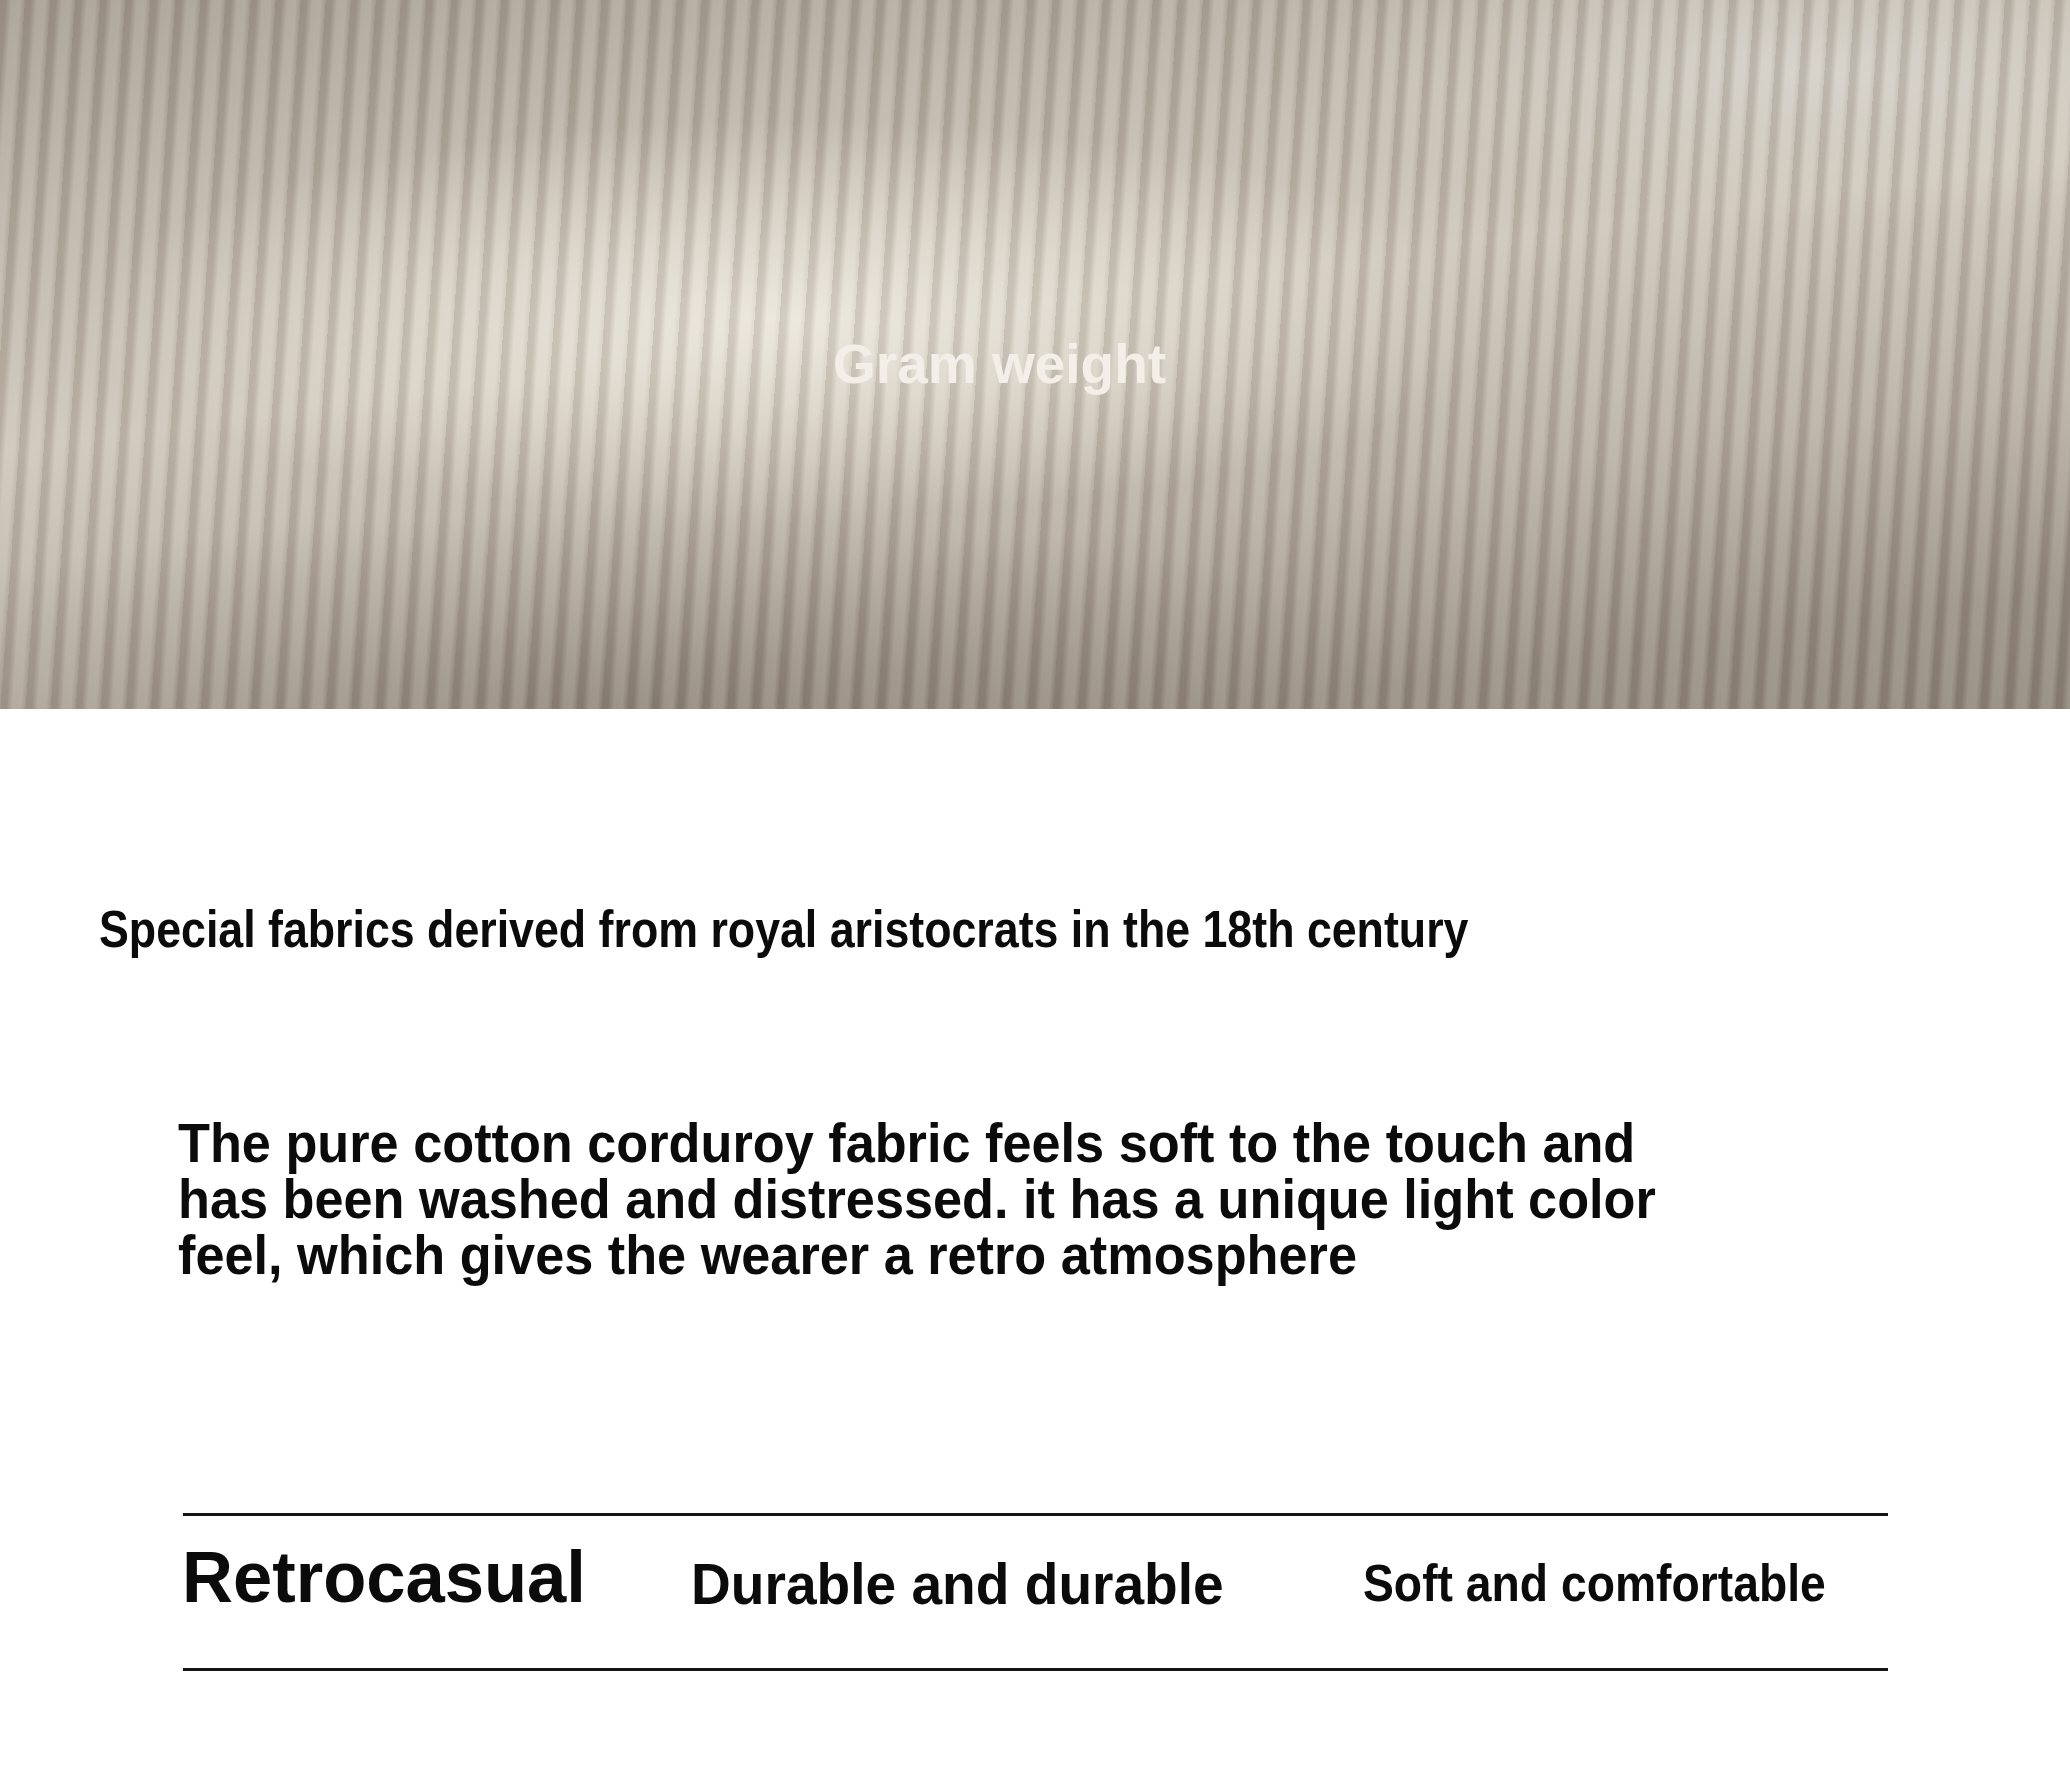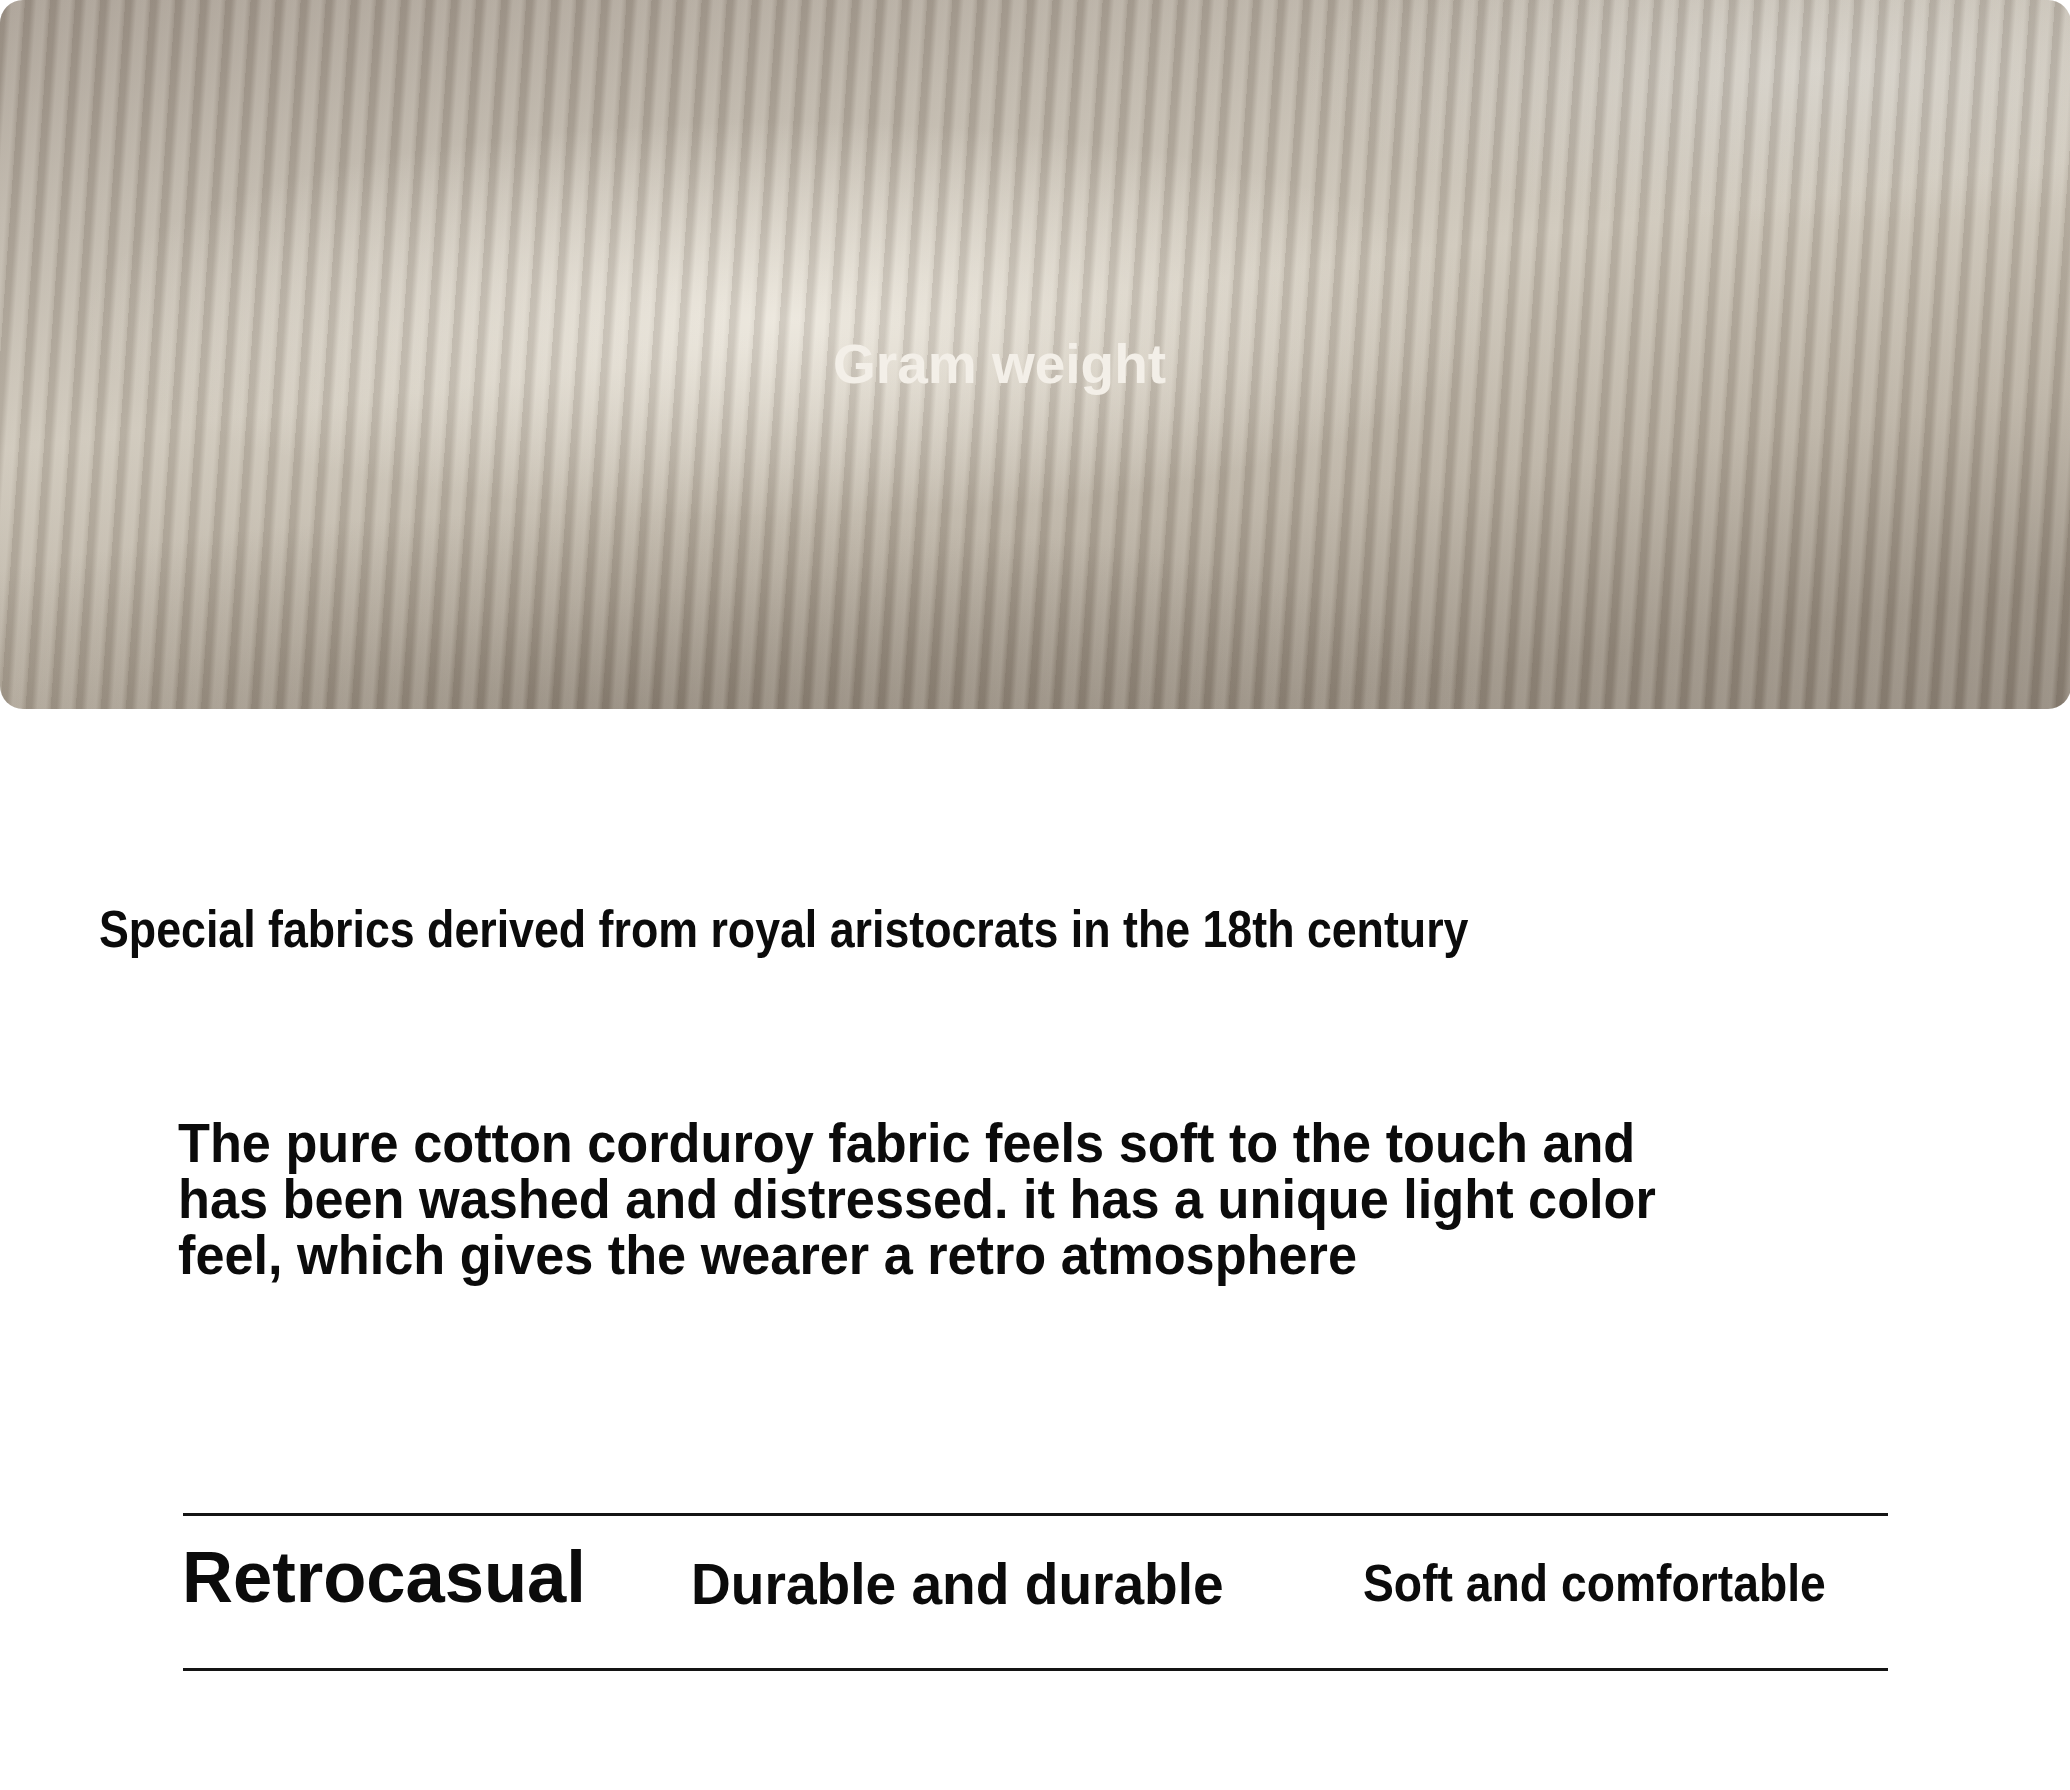--- a/index.html
+++ b/index.html
@@ -21,21 +21,20 @@
       repeating-linear-gradient(94deg,
         rgba(104,92,80,0.22) 0px,
         rgba(104,92,80,0.20) 5.8px,
         rgba(235,230,221,0.18) 11.7px,
         rgba(235,230,221,0.20) 20px,
         rgba(104,92,80,0.08) 25px),
       radial-gradient(55% 45% at 38% 45%, rgba(243,239,230,0.85) 0%, rgba(243,239,230,0.0) 62%),
       radial-gradient(42% 36% at 88% 10%, rgba(216,213,206,0.80) 0%, rgba(216,213,206,0.0) 60%),
       radial-gradient(60% 40% at 30% 100%, rgba(110,99,87,0.45) 0%, rgba(110,99,87,0.0) 70%),
       linear-gradient(172deg, #a2988d 0%, #b9b1a5 22%, #ccc5b8 45%, #b6ad9f 68%, #948a7d 88%, #8a8074 100%);
-    border-radius: 23px;
   }
   .hero-overlay{
     position:absolute;
     left:833px; top:336px;
     font-size:55px;
     line-height:56px;
     font-weight:700;
     letter-spacing:0px;
     white-space:nowrap;
   }

